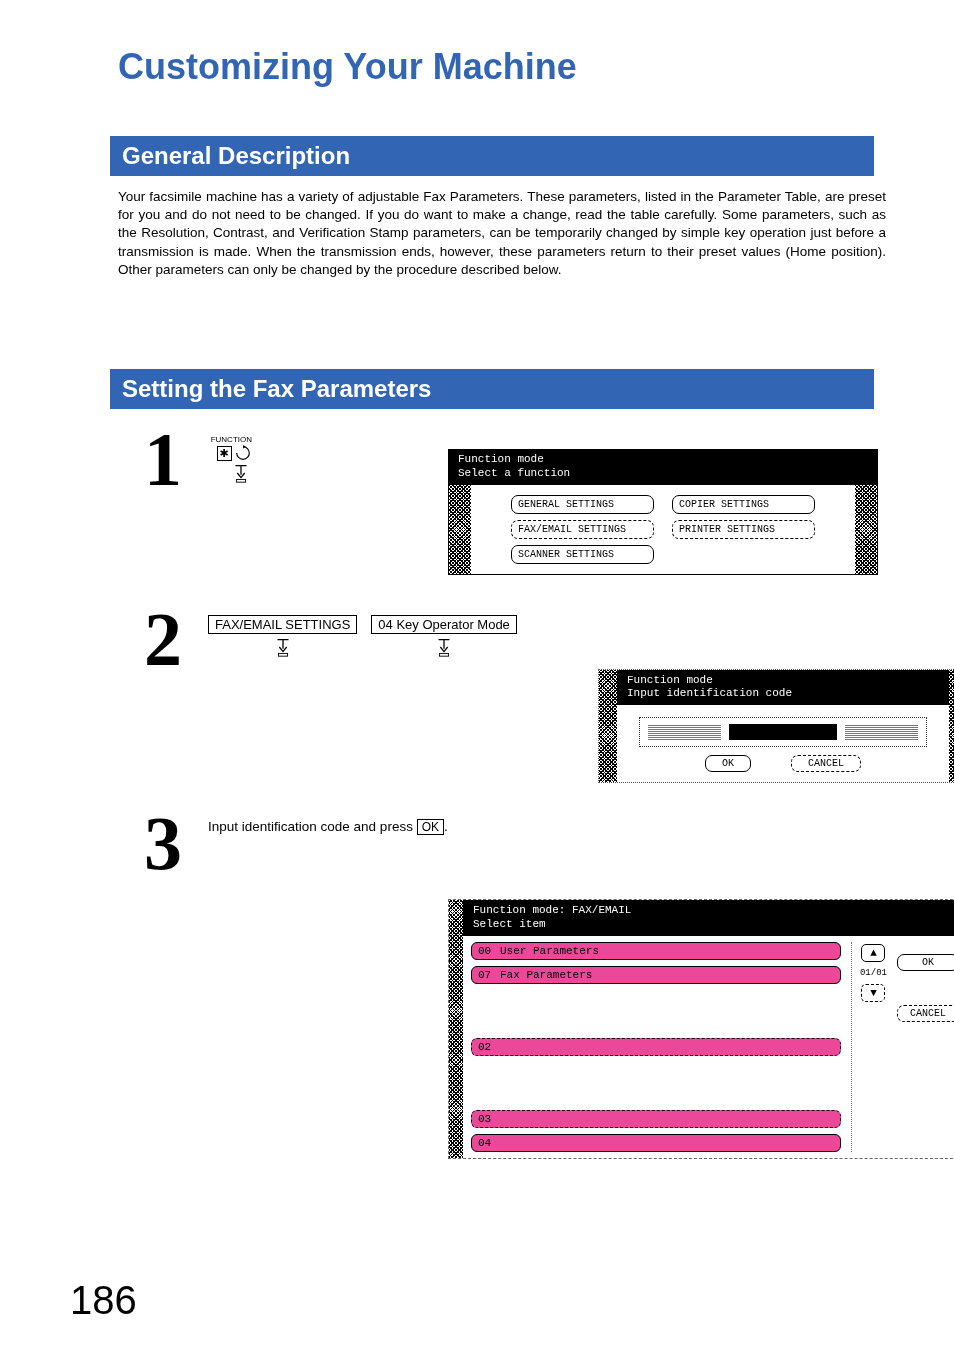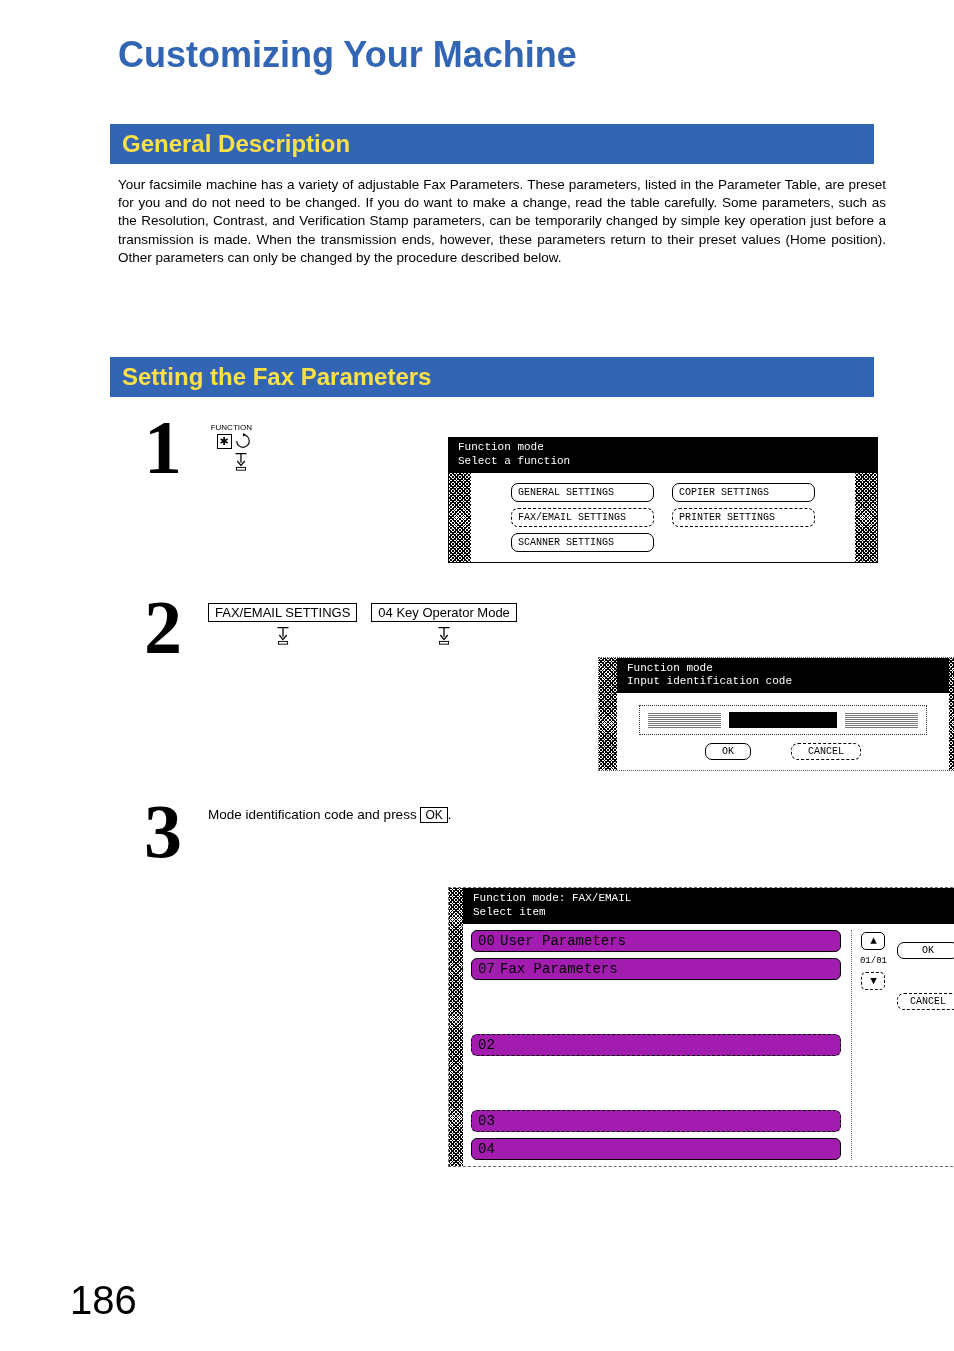--- a/index.html
+++ b/index.html
@@ -12,25 +12,25 @@
     color: #000;
     position: relative;
   }
   .page {
     padding: 30px 68px 40px 118px;
   }
   .main-title {
     color: #3265b4;
     font-size: 36px;
     font-weight: bold;
-    margin: 4px 0 48px 0;
+    margin: 16px 0 48px 0;
   }
   .section-bar {
     background: #3265b4;
-    color: #fde047;
+    color: #ffffff;
     font-size: 24px;
     font-weight: bold;
     padding: 6px 12px;
     margin: 0 12px 12px -8px;
   }
   .body-text {
     font-size: 13.5px;
     line-height: 1.35;
     text-align: justify;
     margin: 0 0 60px 0;
@@ -152,21 +152,21 @@
     background-image: repeating-linear-gradient(45deg,#000 0,#000 1px,transparent 1px,transparent 2.5px),
                       repeating-linear-gradient(-45deg,#000 0,#000 1px,transparent 1px,transparent 2.5px);
   }
   .screen3 .mid{ flex:1;}
   .screen3 .hdr{ background:#000; color:#fff; font-size:11px; padding:4px 10px; line-height:1.25;}
   .screen3 .listarea{
     display:flex; padding:6px 8px; gap:10px;
   }
   .itemcol{ flex:1; display:flex; flex-direction:column; gap:6px;}
   .itembox{
-    border:1px solid #000; border-radius:6px; font-size:14px; padding:2px 6px; background:#a21caf; display:flex; gap:6px;
+    border:1px solid #000; border-radius:6px; font-size:11px; padding:2px 6px; background:#ec4899; display:flex; gap:6px;
   }
   .itembox.dashed{ border-style:dashed;margin-top:48px;}
   .idx{ width:16px;}
   .updn{ display:flex; flex-direction:column; gap:6px; align-items:center; padding-top:2px; border-left:1px dotted #777; padding-left:8px;}
   .sqbtn{ border:1px solid #000; border-radius:5px; width:24px; height:18px; font-size:11px; display:flex; align-items:center; justify-content:center; background:#fff;}
   .sqbtn.dashed{border-style:dashed;}
   .pagelab{ font-size:9px;}
   .rightbtns{ display:flex; flex-direction:column; gap:34px; padding-top:12px;}
   .rbtn2{ border:1px solid #000; border-radius:7px; font-size:10px; padding:2px 12px; background:#fff; text-align:center;}
   .rbtn2.dashed{border-style:dashed;}
@@ -276,21 +276,21 @@
           </div>
         </div>
       </div>
       <div class="hatch-col"></div>
     </div>
   </div>
 
   <div class="step-row" style="margin-top:22px">
     <div class="step-num">3</div>
     <div class="step-body">
-      <span>Mode identification code and press </span>
+      <span>Input identification code and press </span>
       <span class="inline-ok">OK</span><span>.</span>
     </div>
   </div>
 
   <div class="screen3">
     <div class="hatchL"></div>
     <div class="mid">
       <div class="hdr">
         <div>Function mode: FAX/EMAIL</div>
         <div>Select item</div>

